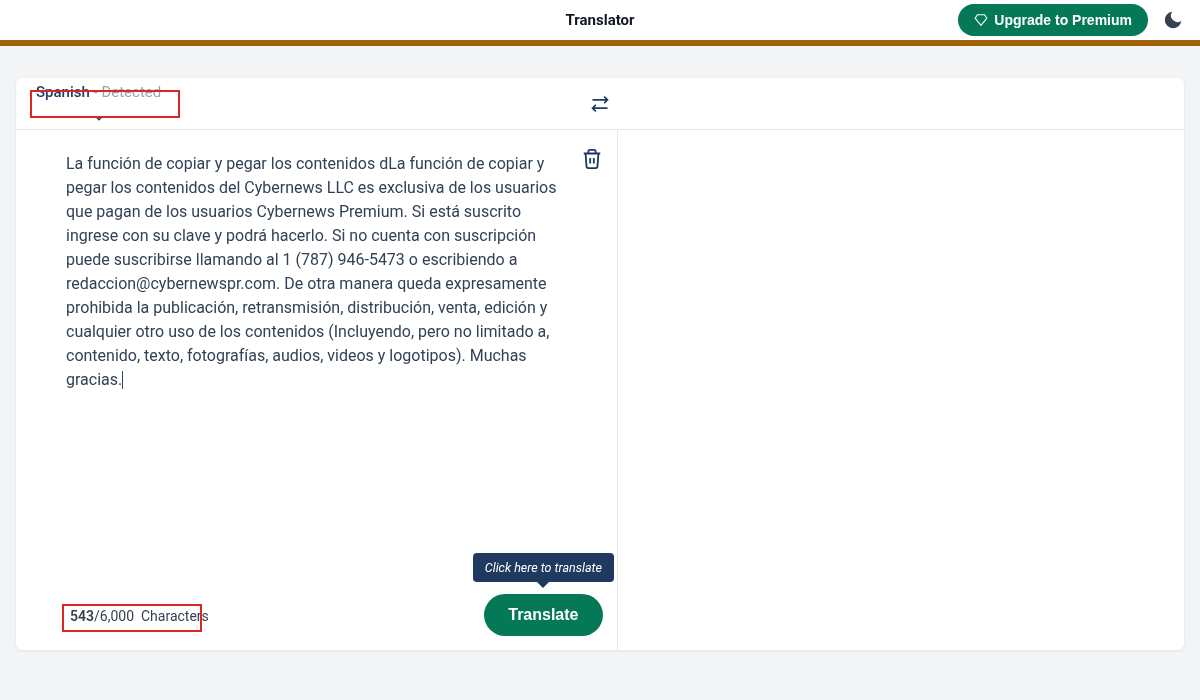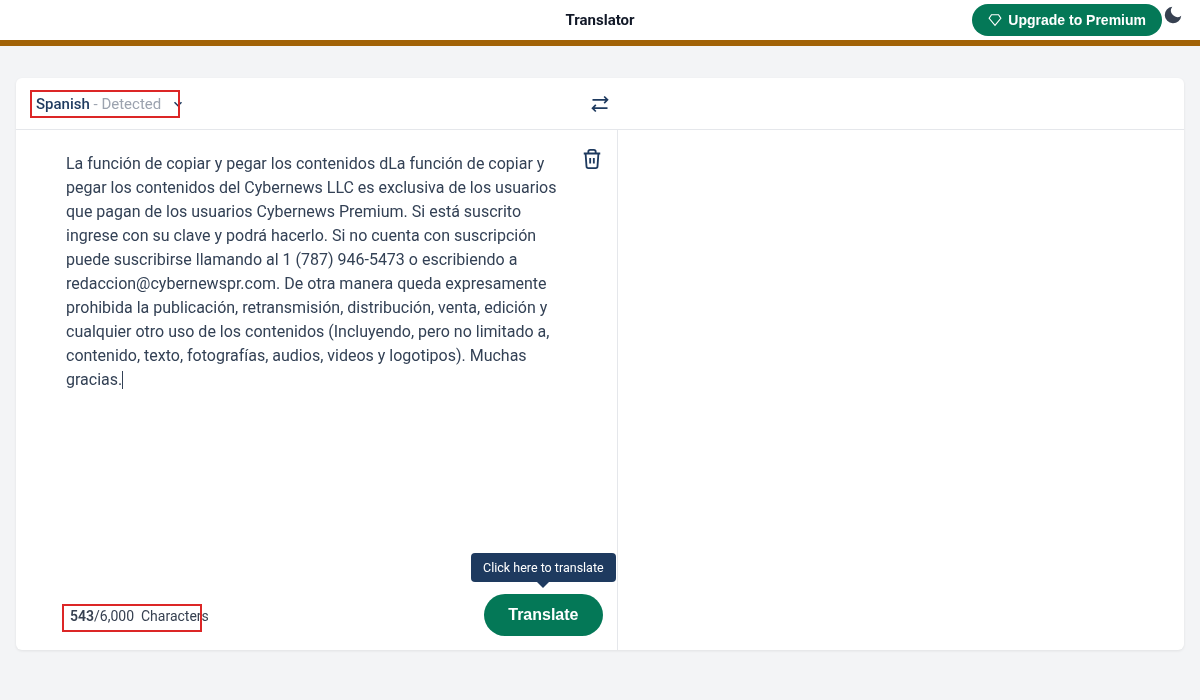--- a/index.html
+++ b/index.html
@@ -23,22 +23,22 @@
     position: absolute;
     left: 50%;
     transform: translateX(-50%);
     font-weight: 700;
     font-size: 15px;
     color: #111827;
   }
   .header-right {
     margin-left: auto;
     display: flex;
-    align-items: flex-start;
-    gap: 0;
+    align-items: center;
+    gap: 14px;
   }
   .upgrade-btn {
     background: #047857;
     color: #fff;
     border: none;
     border-radius: 20px;
     padding: 8px 16px;
     font-size: 14px;
     font-weight: 600;
     cursor: pointer;
@@ -77,20 +77,21 @@
     height: 100%;
   }
   .lang-select {
     display: inline-flex;
     align-items: center;
     gap: 10px;
     padding: 6px 10px;
     cursor: pointer;
     font-size: 15px;
     color: #1e3a5f;
+    flex-direction: column;
   }
   .lang-select .main-lang { font-weight: 500; }
   .lang-select .detected { color: #9ca3af; }
   .chevron {
     width: 14px;
     height: 14px;
     color: #1e3a5f;
   }
   .red-box {
     border: 2px solid #dc2626;
@@ -177,20 +178,21 @@
   }
   .tooltip {
     background: #1e3a5f;
     color: #fff;
     font-size: 12.5px;
     padding: 7px 12px;
     border-radius: 4px;
     position: absolute;
     bottom: 54px;
     white-space: nowrap;
+    font-style: italic;
   }
   .tooltip::after {
     content: "";
     position: absolute;
     top: 100%;
     left: 50%;
     transform: translateX(-50%);
     border: 6px solid transparent;
     border-top-color: #1e3a5f;
   }

